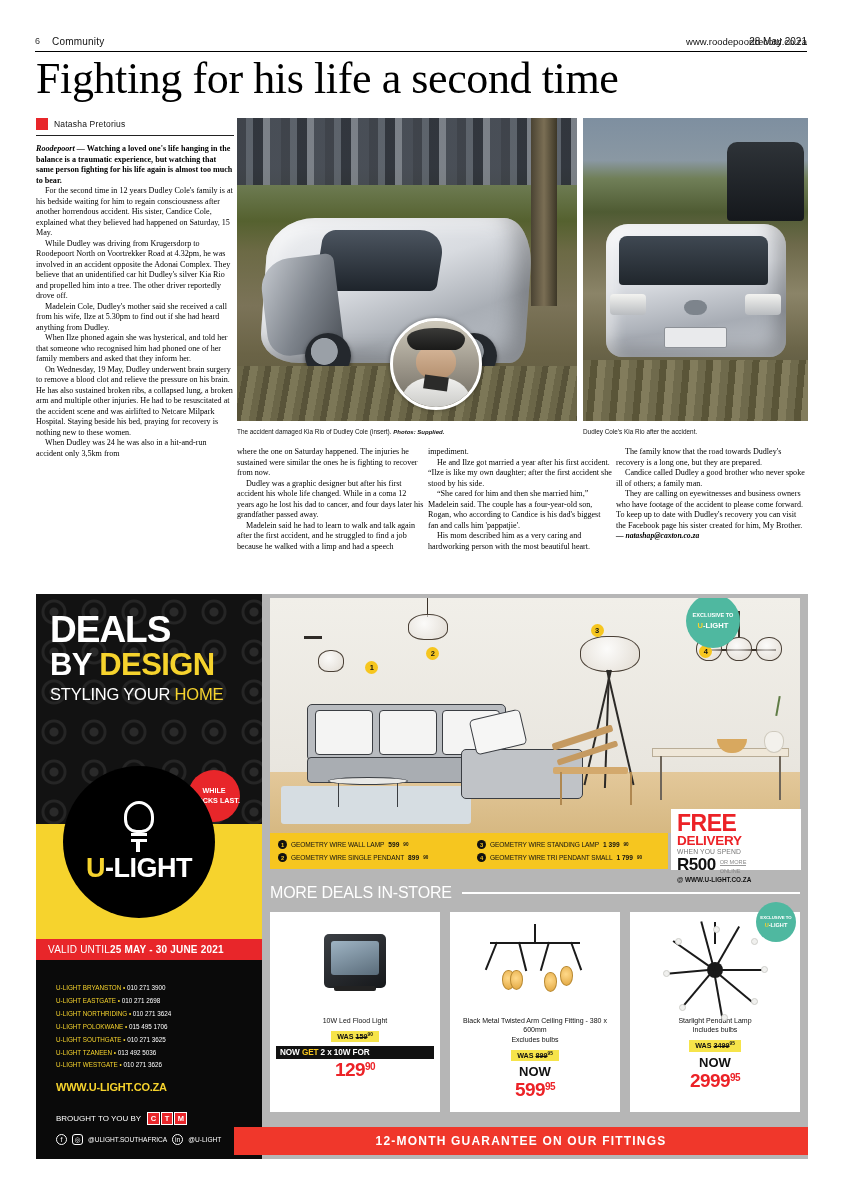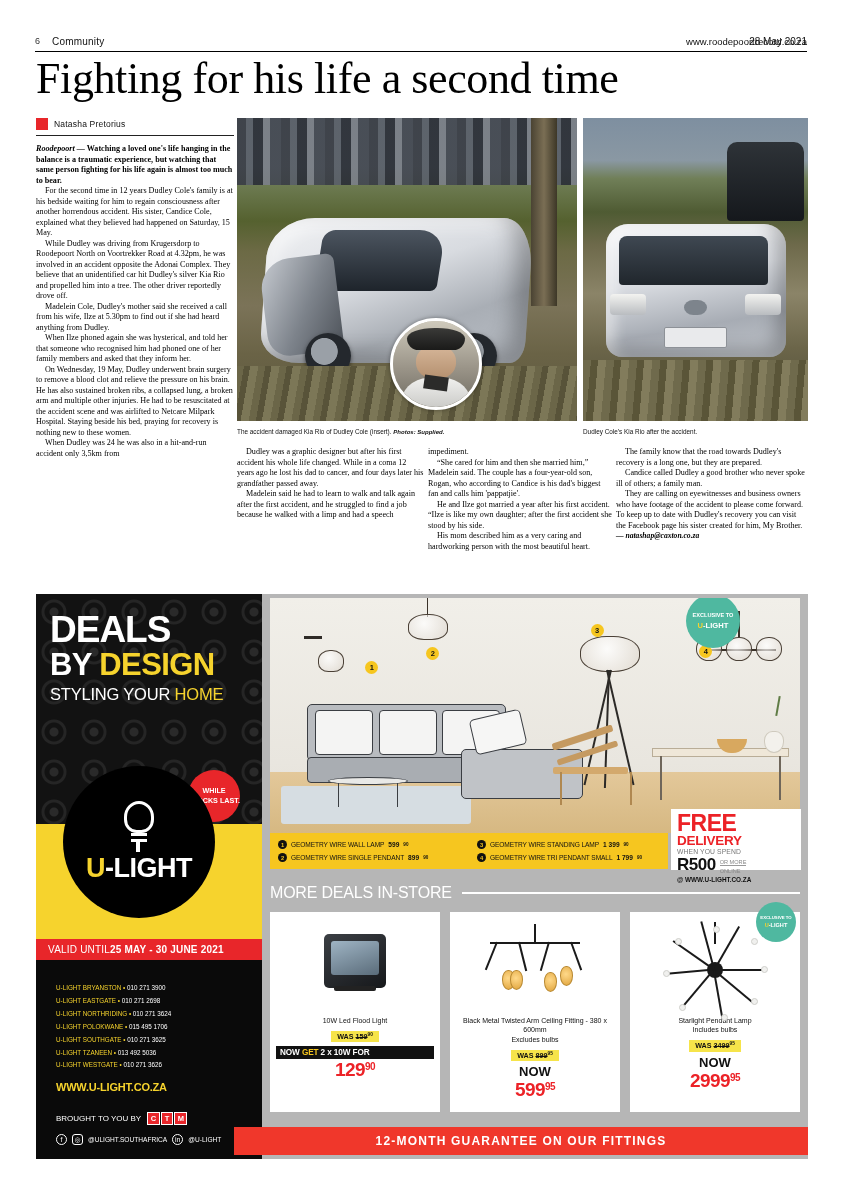--- a/index.html
+++ b/index.html
@@ -347,28 +347,29 @@
 
   <div class="caption cap-main">
     <span>The accident damaged Kia Rio of Dudley Cole (insert).</span>
     <em>Photos: Supplied.</em>
   </div>
   <div class="caption cap-right">
     <span>Dudley Cole's Kia Rio after the accident.</span>
   </div>
 
   <div class="col col2">
+    <p class="noindent">where the one on Saturday happened. The injuries he sustained were similar the ones he is fighting to recover from now.</p>
     <p>Dudley was a graphic designer but after his first accident his whole life changed. While in a coma 12 years ago he lost his dad to cancer, and four days later his grandfather passed away.</p>
     <p>Madelein said he had to learn to walk and talk again after the first accident, and he struggled to find a job because he walked with a limp and had a speech</p>
   </div>
 
   <div class="col col3">
     <p class="noindent">impediment.</p>
+    <p>He and Ilze got married a year after his first accident. “Ilze is like my own daughter; after the first accident she stood by his side.</p>
     <p>“She cared for him and then she married him,” Madelein said. The couple has a four-year-old son, Rogan, who according to Candice is his dad's biggest fan and calls him 'pappatjie'.</p>
-    <p>He and Ilze got married a year after his first accident. “Ilze is like my own daughter; after the first accident she stood by his side.</p>
     <p>His mom described him as a very caring and hardworking person with the most beautiful heart.</p>
   </div>
 
   <div class="col col4">
     <p>The family know that the road towards Dudley's recovery is a long one, but they are prepared.</p>
     <p>Candice called Dudley a good brother who never spoke ill of others; a family man.</p>
     <p>They are calling on eyewitnesses and business owners who have footage of the accident to please come forward. To keep up to date with Dudley's recovery you can visit the Facebook page his sister created for him, My Brother.</p>
     <p class="signoff">— natashap@caxton.co.za</p>
   </div>
 

